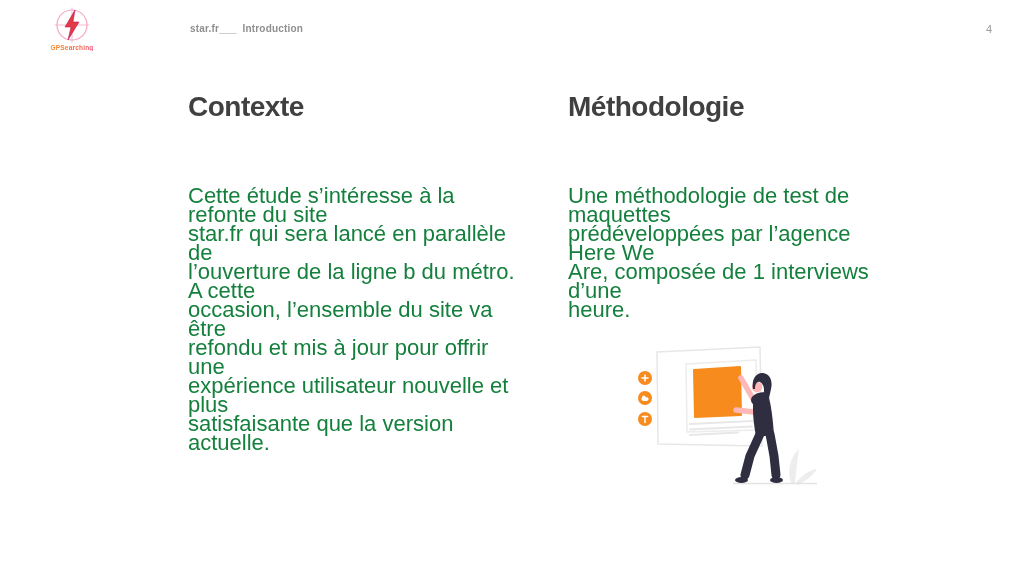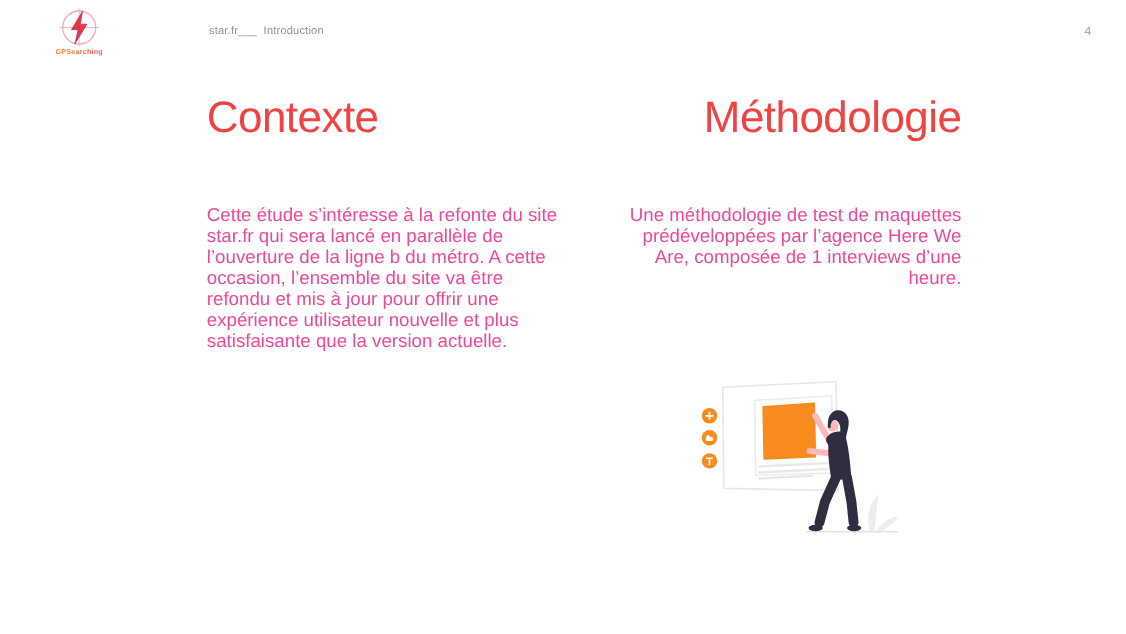--- a/index.html
+++ b/index.html
@@ -18,39 +18,39 @@
   .logo-text {
     display: block;
     font-size: 6.5px; font-weight: bold; letter-spacing: 0.2px;
     background: linear-gradient(90deg, #f7941d 0%, #f4632e 55%, #ec4899 100%);
     -webkit-background-clip: text; background-clip: text;
     color: transparent;
     margin-top: -2px;
   }
   .breadcrumb {
     position: absolute; left: 190px; top: 23px;
-    font-size: 10px; font-weight: normal; color: #8f8f8f;
+    font-size: 10px; font-weight: bold; color: #8f8f8f;
     letter-spacing: 0.2px; white-space: pre;
   }
   .page-number {
     position: absolute; right: 32px; top: 23px;
     font-size: 11px; color: #9b9b9b;
   }
 
   
   .col { position: absolute; top: 85px; width: 330px; }
   .col-left  { left: 188px; }
-  .col-right { left: 544px; text-align: right; }
+  .col-right { left: 568px; }
   .col h2 {
-    font-size: 40px; line-height: 44px; font-weight: 400;
-    color: #ef4444; letter-spacing: -0.5px;
+    font-size: 28px; line-height: 44px; font-weight: 700;
+    color: #404040; letter-spacing: -0.5px;
     margin: 0 0 57px 0;
   }
   .col p {
-    font-size: 17px; line-height: 19px; color: #ec4899;
+    font-size: 22px; line-height: 19px; color: #15803d;
     white-space: pre-line;
     margin: 0 0 10px 0;
   }
 
   
   .illustration { position: absolute; left: 628px; top: 344px; }
 </style>
 </head>
 <body>
 

